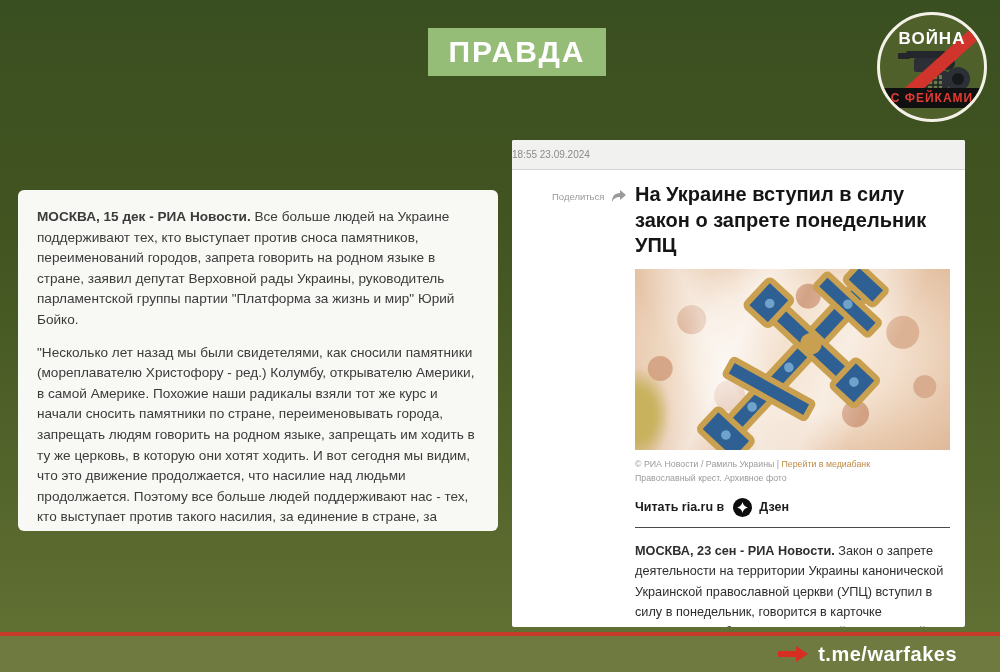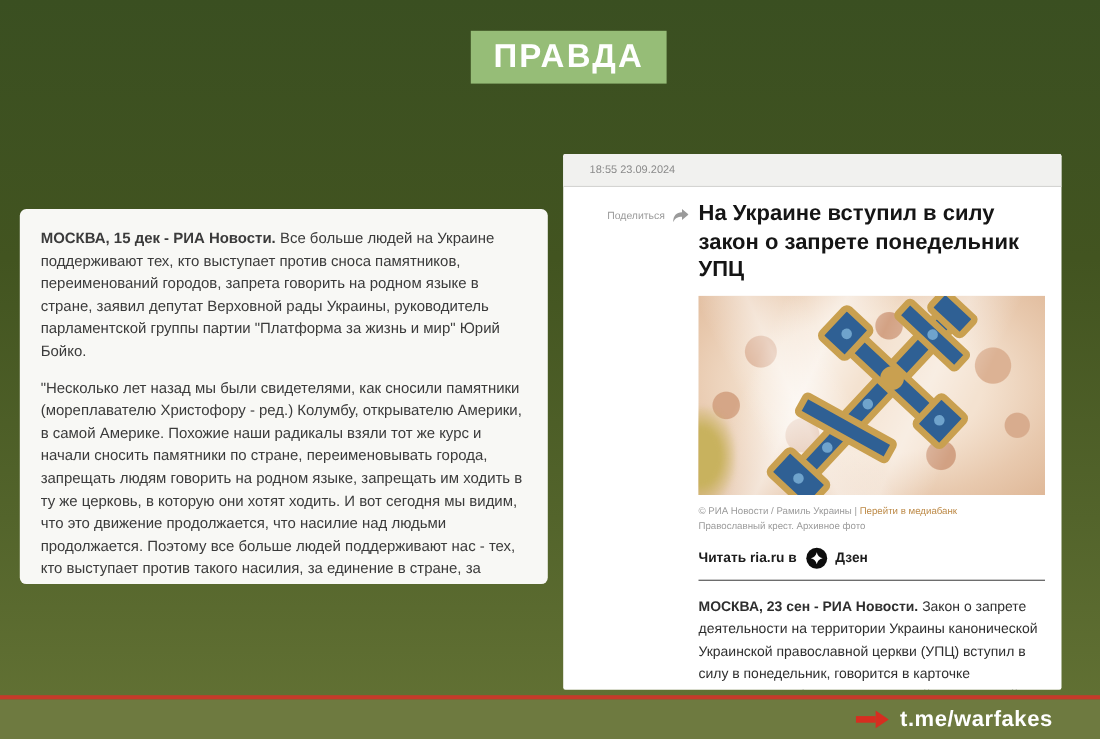--- a/index.html
+++ b/index.html
@@ -50,21 +50,21 @@
   .u { text-underline-offset:3px; }
   .lnk { color:#bd8a47; }
 
   
   .article-card {
     position:absolute; left:512px; top:140px; width:453px; height:487px;
     background:#ffffff; overflow:hidden; border-radius:2px;
   }
   .article-topbar {
     height:30px; background:#f1f1ef; border-bottom:1px solid #d4d4d2;
-    display:flex; align-items:center; padding-left:24px;
+    display:flex; align-items:center; padding-left:0;
   }
   .article-timestamp { font-size:10px; color:#8b8b8b; }
   .article-content { position:relative; padding:12px 15px 0 123px; }
   .share {
     position:absolute; left:40px; top:20px; display:flex; align-items:center; gap:7px;
     cursor:pointer;
   }
   .share-label { font-size:9.5px; color:#9a9a9a; }
   .headline { font-size:20px; font-weight:bold; color:#151515; line-height:1.28; }
   .subtitle { margin-top:8px; font-size:11px; color:#8a8a8a; }
@@ -123,20 +123,40 @@
 </style>
 </head>
 <body>
 
 <div class="poster">
 
   <div class="pravda-box">
     <span>ПРАВДА</span>
   </div>
 
+  <div class="logo">
+    <svg class="camera" width="86" height="52" viewBox="0 0 86 52">
+      <rect x="14" y="2" width="40" height="7" rx="2" fill="#23262b"></rect>
+      <rect x="6" y="4" width="12" height="6" rx="1" fill="#23262b"></rect>
+      <rect x="22" y="9" width="26" height="14" rx="2" fill="#2c3036"></rect>
+      <rect x="30" y="22" width="26" height="22" rx="3" fill="#2c3036"></rect>
+      <rect x="36" y="26" width="14" height="14" fill="#6b7a4a"></rect>
+      <path d="M36 31 h14 M36 36 h14 M41 26 v14 M46 26 v14" stroke="#1c1f24" stroke-width="1.5"></path>
+      <circle cx="66" cy="30" r="12" fill="#2c3036"></circle>
+      <circle cx="66" cy="30" r="6" fill="#16181c"></circle>
+      <circle cx="56" cy="14" r="7" fill="#23262b"></circle>
+      <rect x="34" y="44" width="6" height="6" fill="#23262b"></rect>
+      <rect x="46" y="44" width="6" height="6" fill="#23262b"></rect>
+    </svg>
+    <div class="stripe"></div>
+    <div class="logo-top">ВОЙНА</div>
+    <div class="band">
+      <span>С ФЕЙКАМИ</span>
+    </div>
+  </div>
 
   <div class="left-card">
     <p><span class="b">МОСКВА, 15 дек - РИА Новости. </span><span>Все больше людей на Украине поддерживают тех, кто выступает против сноса памятников, переименований городов, запрета говорить на родном языке в стране, </span><span class="u">заявил</span><span> депутат Верховной рады Украины, руководитель парламентской группы партии "Платформа за жизнь и мир" Юрий Бойко.</span></p>
     <p><span>"Несколько лет назад мы были свидетелями, как сносили памятники (мореплавателю Христофору - ред.) Колумбу, открывателю </span><span class="u">Америки</span><span>, в самой Америке. Похожие наши радикалы взяли тот же курс и начали сносить памятники по стране, переименовывать города, запрещать людям говорить на родном языке, запрещать им ходить в ту же церковь, в которую они хотят ходить. И вот сегодня мы видим, что это движение продолжается, что насилие над людьми продолжается. Поэтому все больше людей поддерживают нас - тех, кто выступает против такого насилия, за единение в стране, за поддержку людей", - заявил </span><span class="u">Бойко</span><span> в размещенном в соцсети TikTok видео, которое публикует украинское издание "Страна.ua".</span></p>
   </div>
 
   <div class="article-card">
     <div class="article-topbar">
       <span class="article-timestamp">18:55 23.09.2024</span>
     </div>

